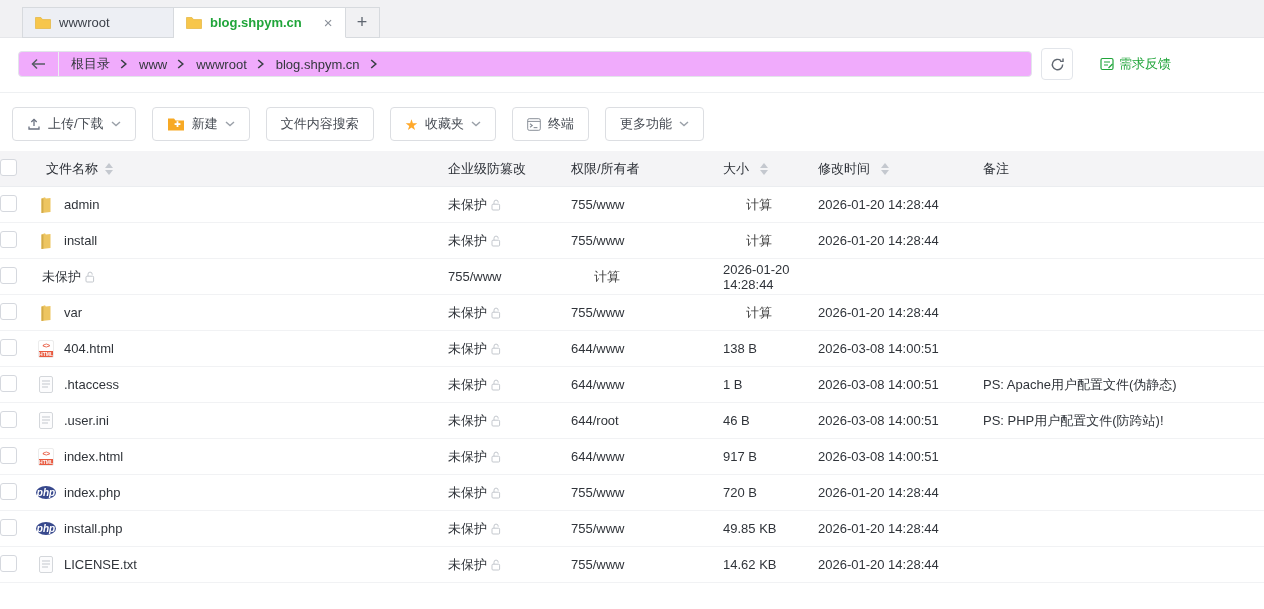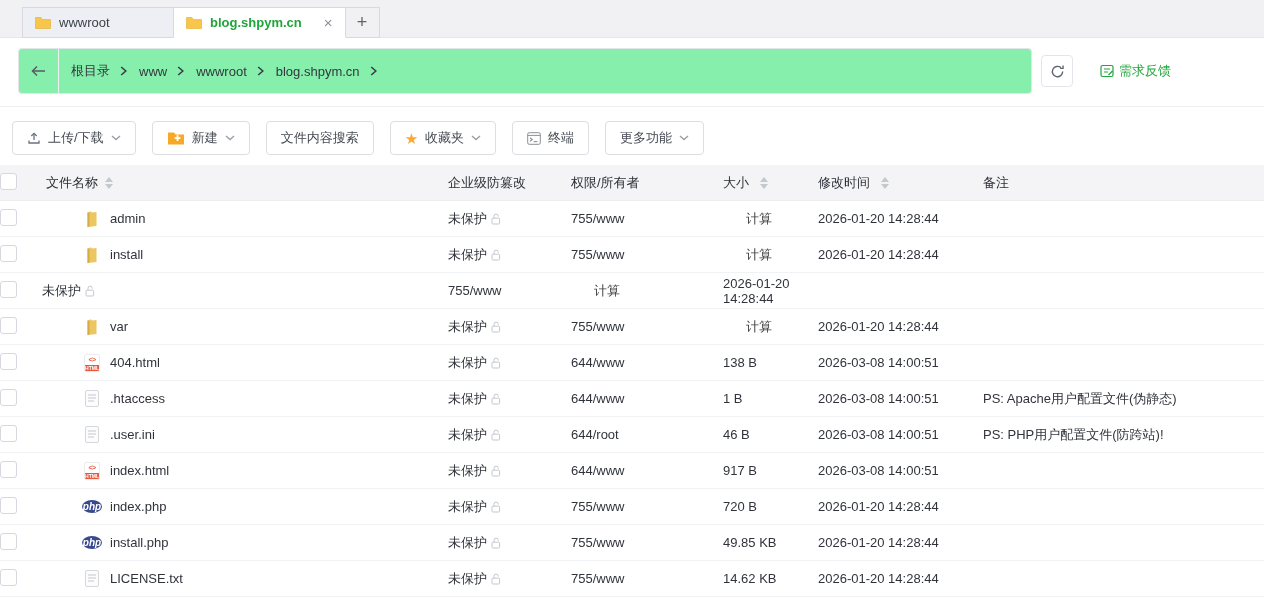--- a/index.html
+++ b/index.html
@@ -29,22 +29,22 @@
     display:flex; align-items:center; justify-content:center;
     color:#5f6670; font-size:18px; cursor:pointer; background:transparent;
   }
   .tab-folder-svg { display:inline-flex; }
   
   .navrow {
     padding:10px 18px 12px 18px; display:flex; align-items:center; gap:9px;
     border-bottom:1px solid #eef0f2; background:#fff;
   }
   .crumbbox {
-    width:1014px; height:46px; border:1px solid #e2e5ea; border-radius:4px;
-    display:flex; align-items:center; background:#86efac;
+    width:1014px; height:26px; border:1px solid #e2e5ea; border-radius:4px;
+    display:flex; align-items:center; background:#f0abfc;
   }
   .crumb-back {
     width:40px; height:100%; display:flex; align-items:center; justify-content:center;
     border-right:1px solid #edeff2; cursor:pointer;
   }
   .crumb { padding-left:12px; color:#33373d; cursor:pointer; }
   .crumb-sep { padding:0 0 0 10px; display:inline-flex; align-items:center; }
   .refresh-btn {
     width:32px; height:32px; border:1px solid #e2e5ea; border-radius:4px; background:#fff;
     display:flex; align-items:center; justify-content:center; cursor:pointer;
@@ -59,21 +59,21 @@
   }
   .star { color:#ffa92c; font-size:15px; line-height:1; }
   
   .grid {
     display:grid;
     grid-template-columns:36px 406px 123px 152px 95px 165px 1fr;
     align-items:center;
   }
   .thead { height:36px; background:#f4f4f6; border-bottom:1px solid #ebedf0; color:#2b2f36; }
   .row { height:36px; border-bottom:1px solid #f1f2f4; background:#fff; }
-  .cell-name { display:flex; align-items:center; gap:8px;margin-left:46px; }
+  .cell-name { display:flex; align-items:center; gap:8px; }
   .name-h { padding-left:10px; display:flex; align-items:center; }
   .pl { padding-left:6px; display:flex; align-items:center; gap:4px; }
   .checkbox {
     display:inline-block; width:17px; height:17px; border:1px solid #d5d8de;
     border-radius:3px; background:#fff; cursor:pointer;
   }
   .sort { display:inline-flex; flex-direction:column; margin-left:7px; cursor:pointer; }
   .tri-up { width:0; height:0; border-left:4px solid transparent; border-right:4px solid transparent; border-bottom:5px solid #c4c8cf; margin-bottom:2px; }
   .tri-down { width:0; height:0; border-left:4px solid transparent; border-right:4px solid transparent; border-top:5px solid #c4c8cf; }
   .green-link { color:#404040; cursor:pointer;margin-left:23px; }

